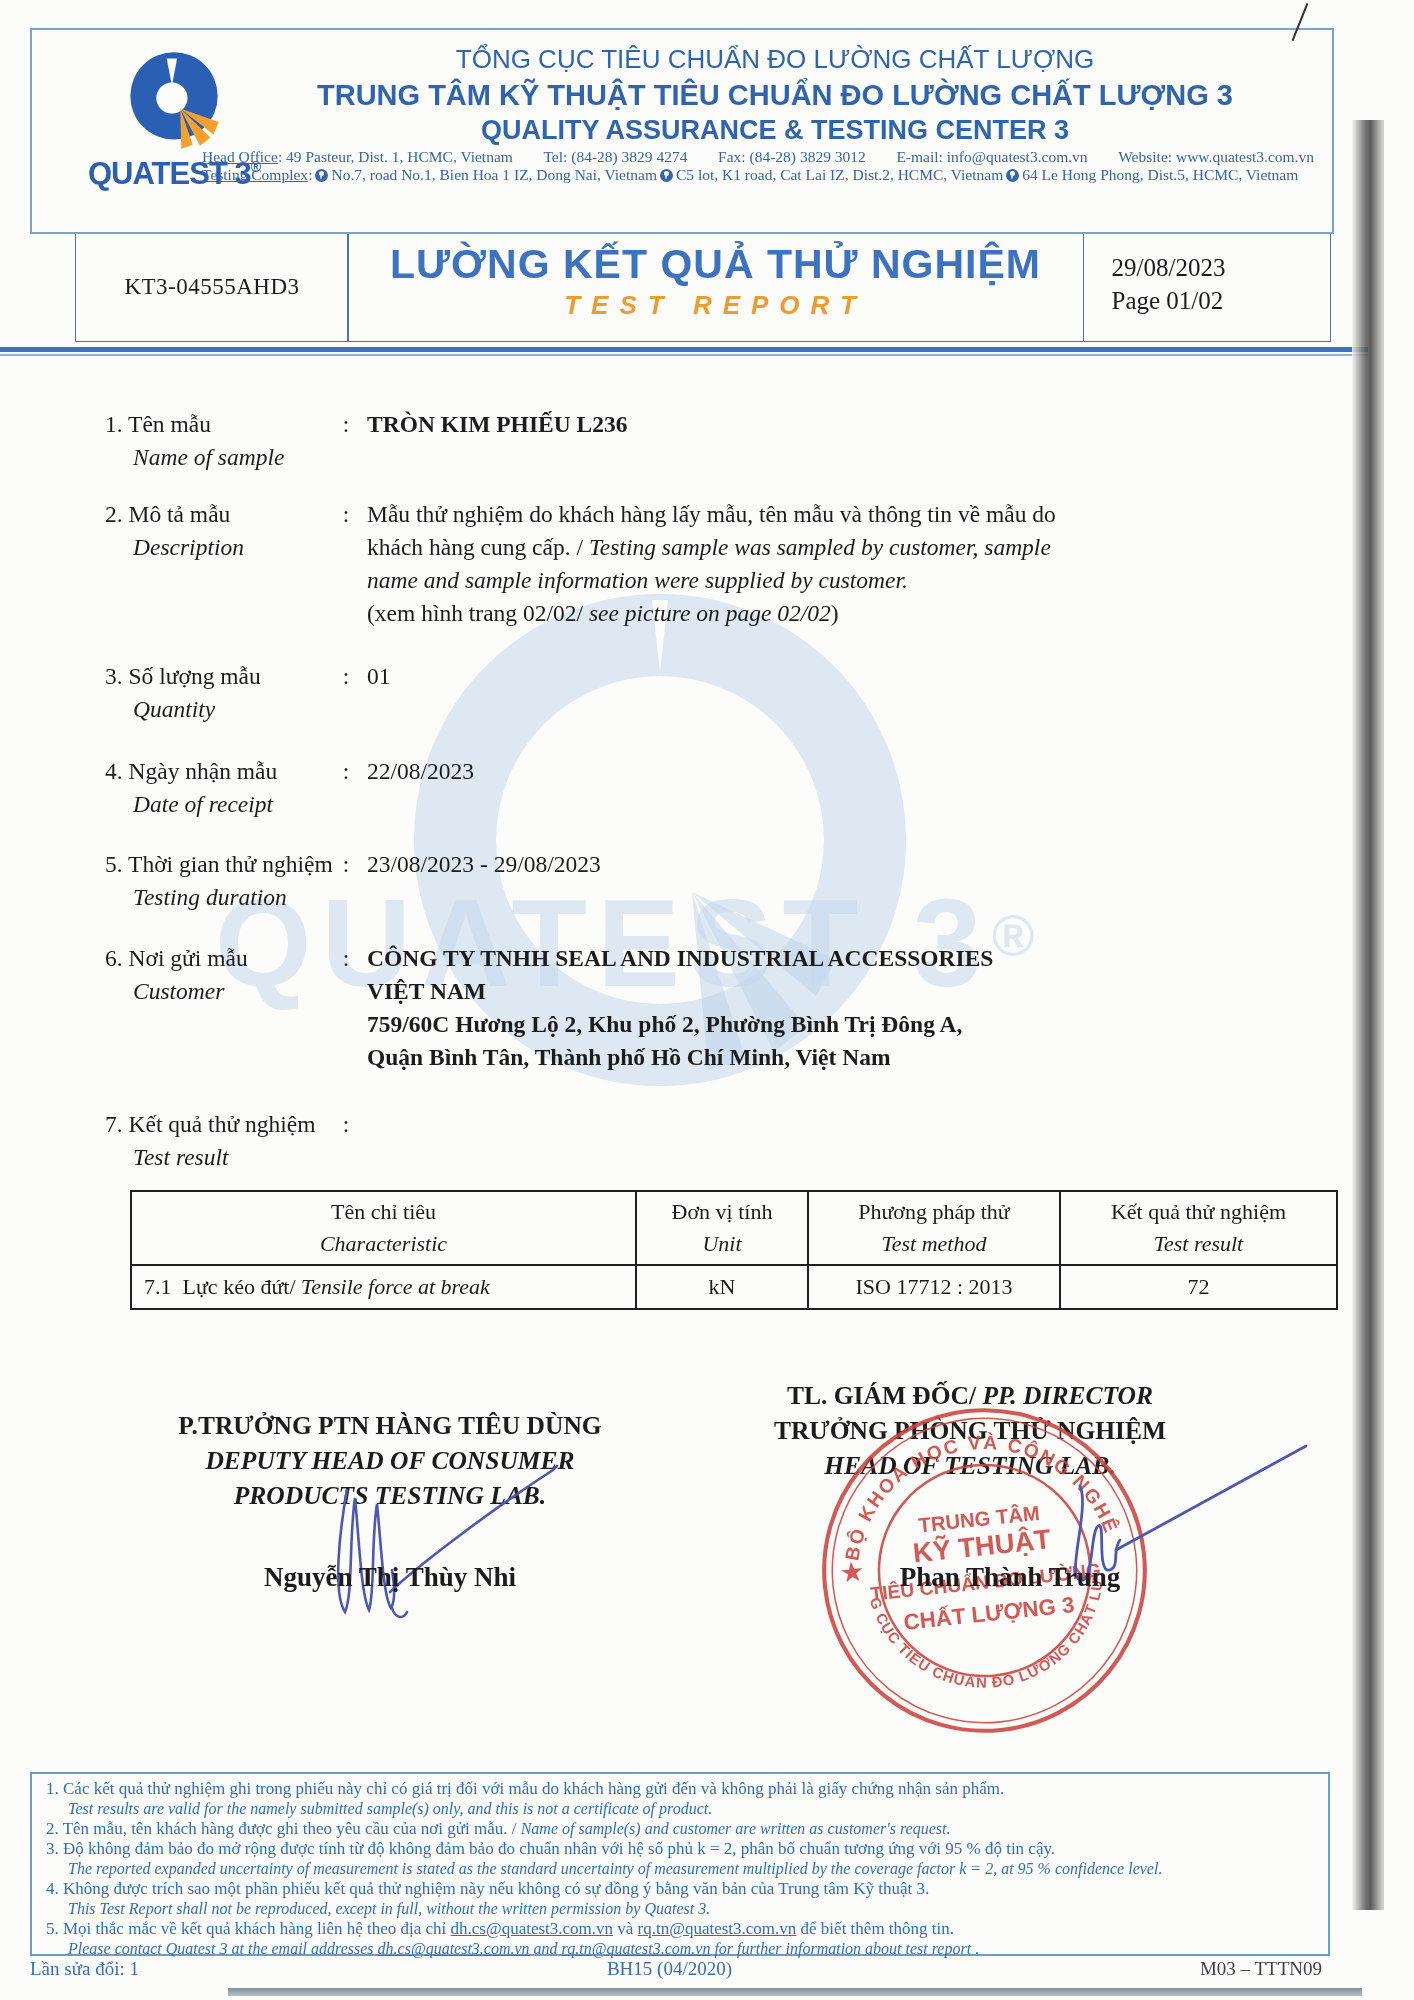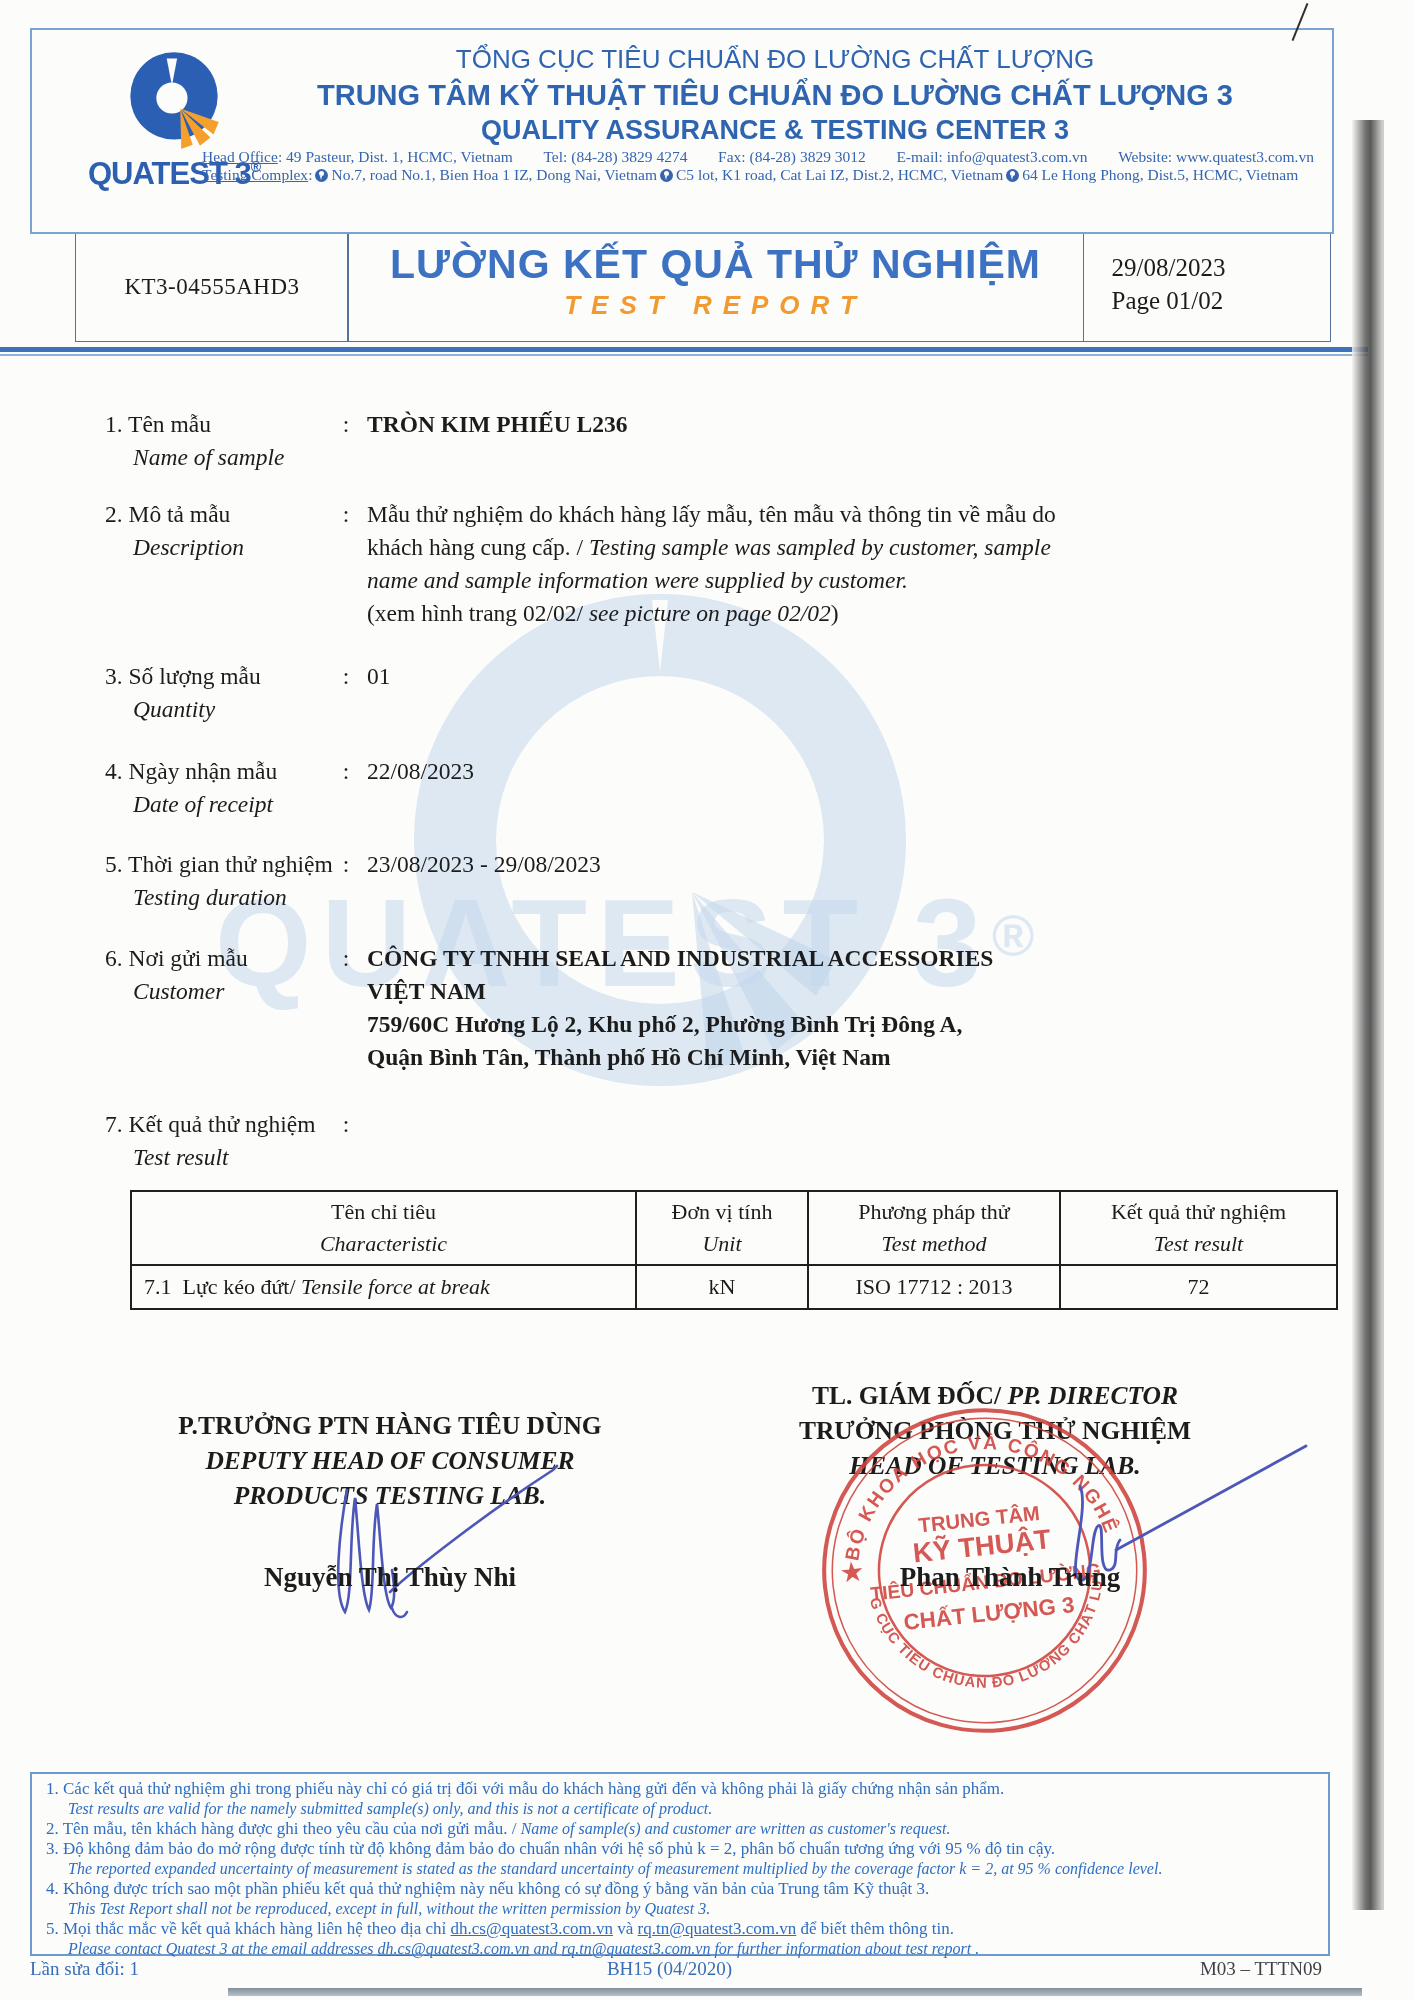--- a/index.html
+++ b/index.html
@@ -276,21 +276,21 @@
   <svg class="abs sigsvg" style="left:295px;top:1442px;" width="300" height="200" viewBox="0 0 300 200">
     <g fill="none" stroke="#4d57b8" stroke-width="2.6" stroke-linecap="round">
       <path d="M52,48 C44,92 38,152 50,170 C58,152 54,96 60,56 C64,96 66,152 74,168 C80,150 76,100 82,62 C86,100 88,154 96,166 C101,158 99,140 97,128"></path>
       <path d="M95,150 C118,128 190,72 258,28 L262,24"></path>
       <path d="M97,166 C100,176 108,178 112,170"></path>
     </g>
   </svg>
 
   <div class="abs sig-name" style="left:140px;top:1562px;">Nguyễn Thị Thùy Nhi</div>
 
-  <div class="abs sig-titles" style="left:705px;top:1378px;">
+  <div class="abs sig-titles" style="left:680px;top:1378px;">
     <div><span>TL. GIÁM ĐỐC/ </span><span class="it">PP. DIRECTOR</span></div>
     <div>TRƯỞNG PHÒNG THỬ NGHIỆM</div>
     <div class="it">HEAD OF TESTING LAB.</div>
   </div>
 
   <svg class="abs sealsvg" style="left:812px;top:1398px;" width="345" height="345" viewBox="0 0 340 340">
     <defs>
       <path id="sealTopArc" d="M 48,208 A 126 126 0 1 1 292,208"></path>
       <path id="sealBottomArc" d="M 55,190 A 117 117 0 0 0 285,190"></path>
     </defs>

